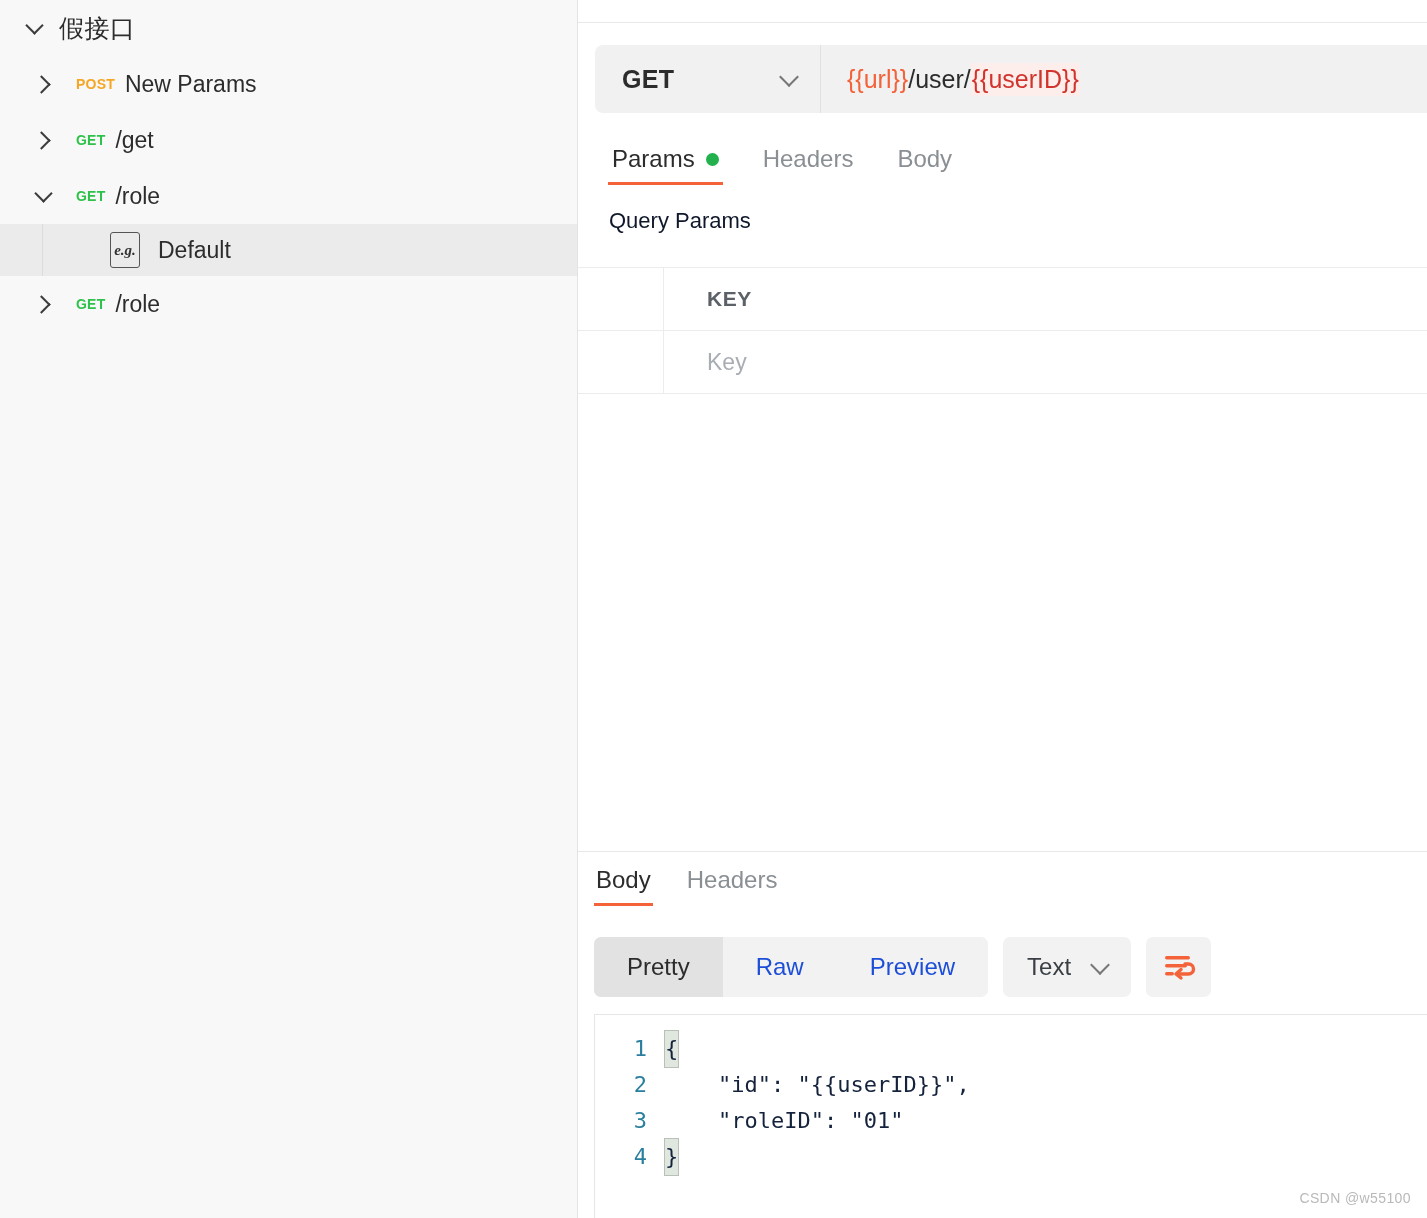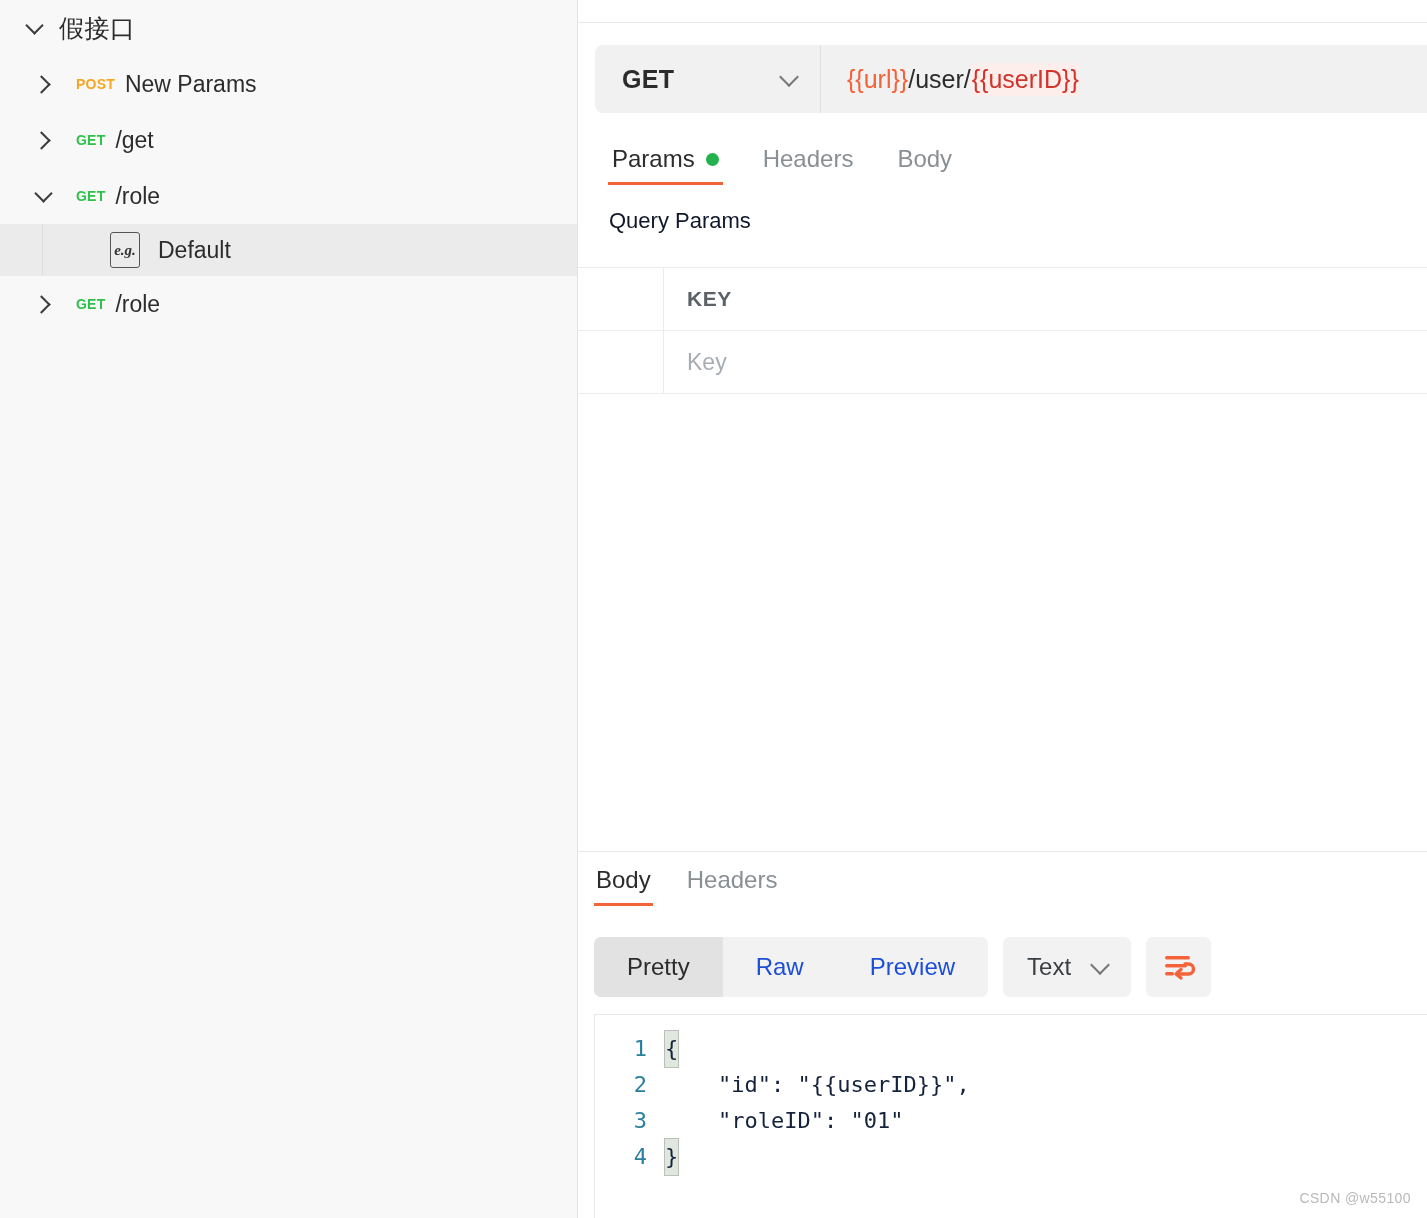--- a/index.html
+++ b/index.html
@@ -244,20 +244,21 @@
     position: absolute;
     left: 0; right: 0;
     top: 267px;
     border-top: 1px solid #ececec;
   }
   .prow {
     display: flex;
     border-bottom: 1px solid #ececec;
     height: 62px;
     align-items: center;
+    gap: 20px;
   }
   .prow.header { height: 62px; }
   .pcell-check {
     width: 86px;
     min-width: 86px;
     height: 100%;
     display: flex;
     align-items: center;
     justify-content: center;
     border-right: 1px solid #ececec;

